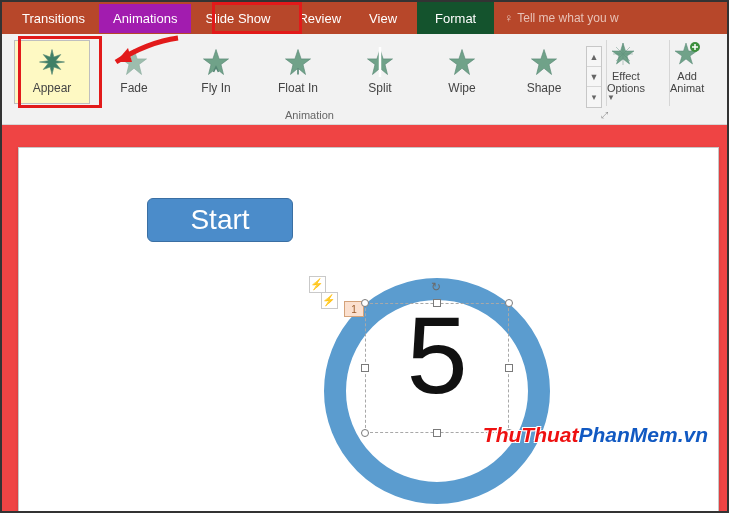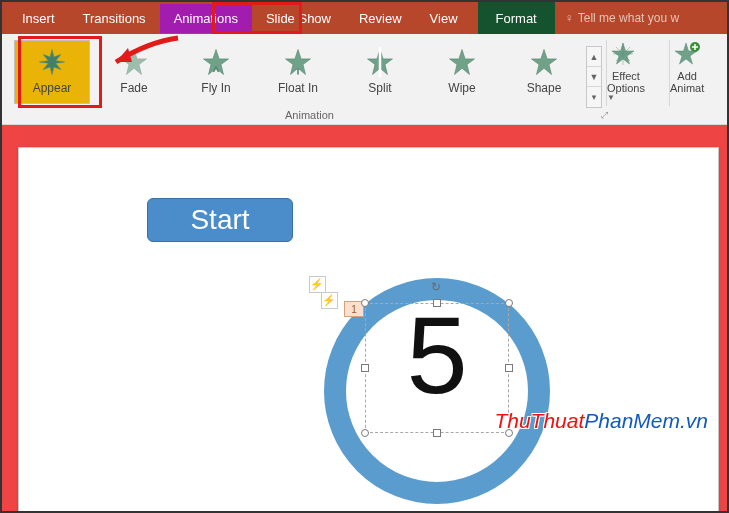--- a/index.html
+++ b/index.html
@@ -98,21 +98,21 @@
     flex-direction: column;
     align-items: center;
     justify-content: flex-start;
     border: 1px solid transparent;
     font-size: 12px;
     color: #444;
     cursor: pointer;
     padding-top: 6px;
   }
   .gal-item.selected {
-    background: #eab308;
+    background: #fef9c3;
     border: 1px solid #bfbfbf;
   }
   .gal-item .lbl {
     margin-top: 4px;
   }
   .star {
     fill: #70a289;
     stroke: #568774;
     stroke-width: 0.5;
   }
@@ -300,37 +300,36 @@
     text-align: center;
     font-size: 110px;
     font-family: "Segoe UI", Arial, sans-serif;
     color: #111;
     font-weight: 400;
     line-height: 1;
   }
   .watermark {
     position: absolute;
     right: 10px;
-    bottom: 78px;
+    bottom: 64px;
     font-size: 21px;
-    font-weight: 400;
+    font-weight: 700;
     font-style: italic;
     color: #e11;
     text-shadow: 1px 1px 0 #fff, -1px -1px 0 #fff, 1px -1px 0 #fff, -1px 1px 0 #fff;
     letter-spacing: 0;
   }
   .watermark .blue {
     color: #1159c2;
   }
 </style>
 </head>
 <body>
 
 <div class="tabstrip">
-  <div class="tab">Insert</div>
   <div class="tab">Transitions</div>
   <div class="tab active">Animations</div>
   <div class="tab">Slide Show</div>
   <div class="tab">Review</div>
   <div class="tab">View</div>
   <div class="tab contextual">Format</div>
   <div class="tellme">
     <span class="bulb">♀</span>
     <span>Tell me what you w</span>
   </div>

